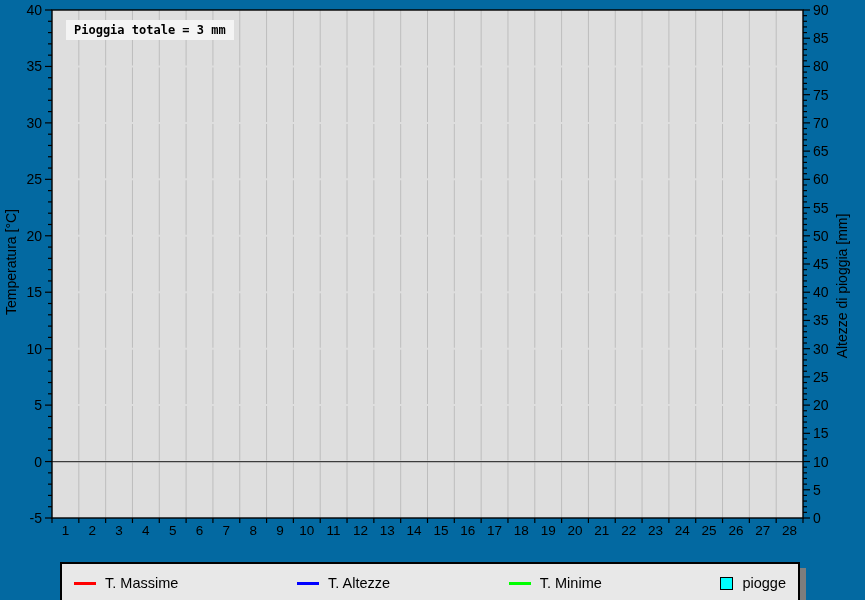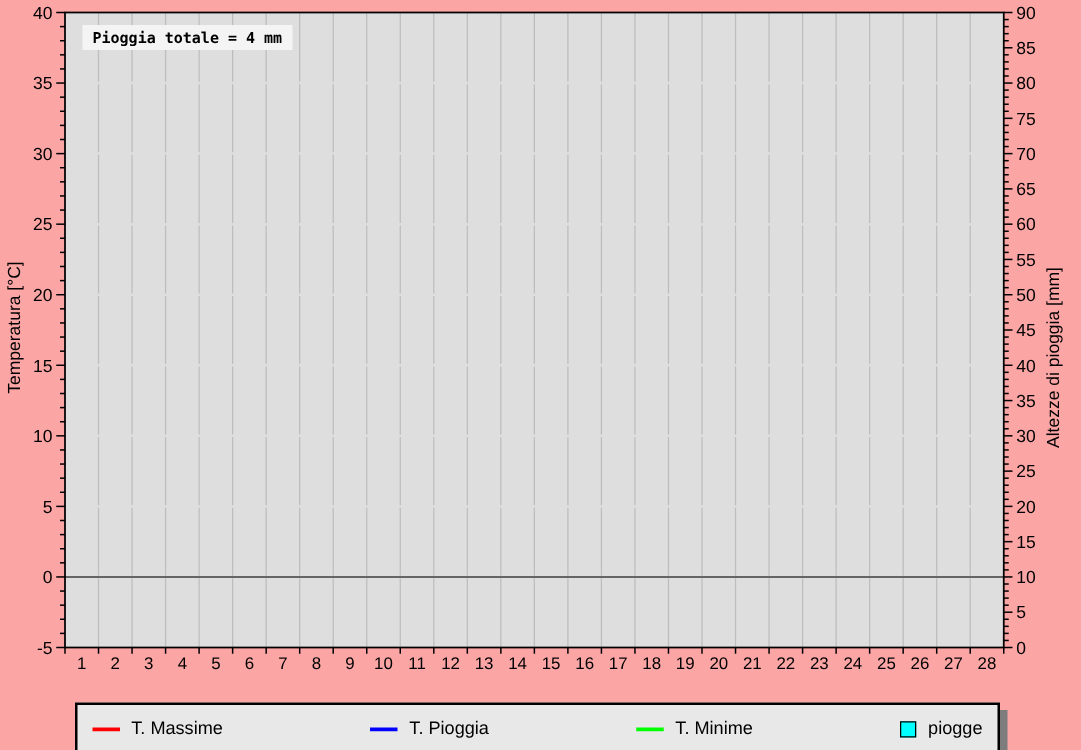--- a/index.html
+++ b/index.html
@@ -1,17 +1,17 @@
 <!DOCTYPE html>
 <html><head>
 <meta charset="utf-8">
 <style>
   html,body { margin:0; padding:0; background:#ffffff; }
   .canvas {
-    position:relative; width:865px; height:600px; background:#fca5a5;
+    position:relative; width:865px; height:600px; background:#0369a1;
     font-family:"Liberation Sans", sans-serif; overflow:hidden;
   }
   svg text { font-family:"Liberation Sans", sans-serif; fill:#000; }
   .annotation {
     position:absolute; left:66px; top:20px;
     background:#f4f4f4; color:#000;
     font-family:"DejaVu Sans Mono", monospace; font-weight:bold; font-size:12px;
     padding:3px 8px; white-space:nowrap;
   }
   .axis-title {
@@ -292,34 +292,34 @@
       <text x="601.8392857142858" y="535" text-anchor="middle" font-size="13.5">21</text>
       <text x="628.6607142857143" y="535" text-anchor="middle" font-size="13.5">22</text>
       <text x="655.4821428571429" y="535" text-anchor="middle" font-size="13.5">23</text>
       <text x="682.3035714285714" y="535" text-anchor="middle" font-size="13.5">24</text>
       <text x="709.125" y="535" text-anchor="middle" font-size="13.5">25</text>
       <text x="735.9464285714286" y="535" text-anchor="middle" font-size="13.5">26</text>
       <text x="762.7678571428572" y="535" text-anchor="middle" font-size="13.5">27</text>
       <text x="789.5892857142858" y="535" text-anchor="middle" font-size="13.5">28</text>
     </svg>
 
-  <div class="annotation">Pioggia totale = 4 mm</div>
+  <div class="annotation">Pioggia totale = 3 mm</div>
 
   <div class="axis-title left">Temperatura [°C]</div>
 
   <div class="axis-title right">Altezze di pioggia [mm]</div>
 
   <div class="legend" id="legend">
       <div class="legend-item">
         <span class="sample-line" style="background: rgb(255, 0, 0);"></span>
         <span>T. Massime</span>
       </div>
       <div class="legend-item">
         <span class="sample-line" style="background: rgb(0, 0, 255);"></span>
-        <span>T. Pioggia</span>
+        <span>T. Altezze</span>
       </div>
       <div class="legend-item">
         <span class="sample-line" style="background: rgb(0, 255, 0);"></span>
         <span>T. Minime</span>
       </div>
       <div class="legend-item">
         <span class="sample-box" style="background: rgb(0, 255, 255);"></span>
         <span>piogge</span>
       </div>
     </div>

